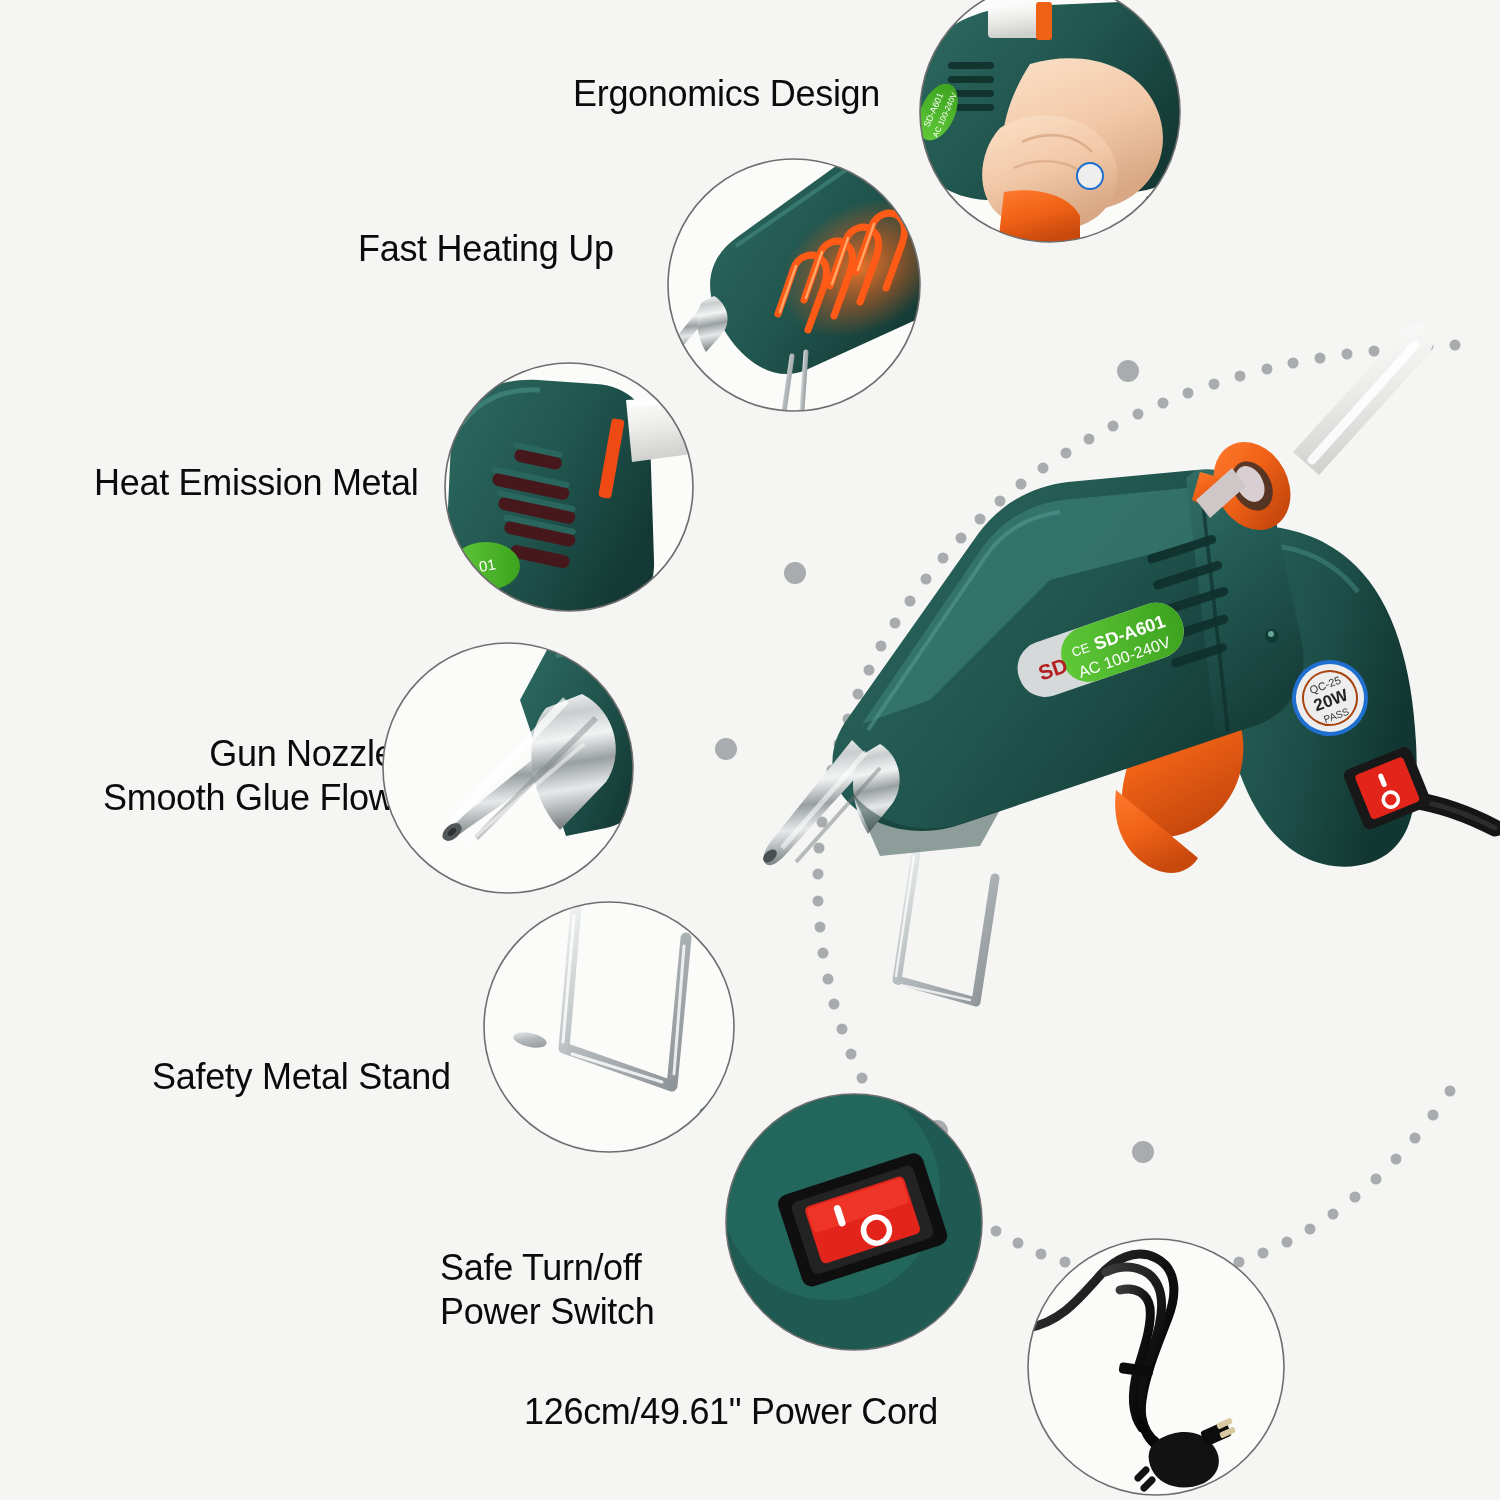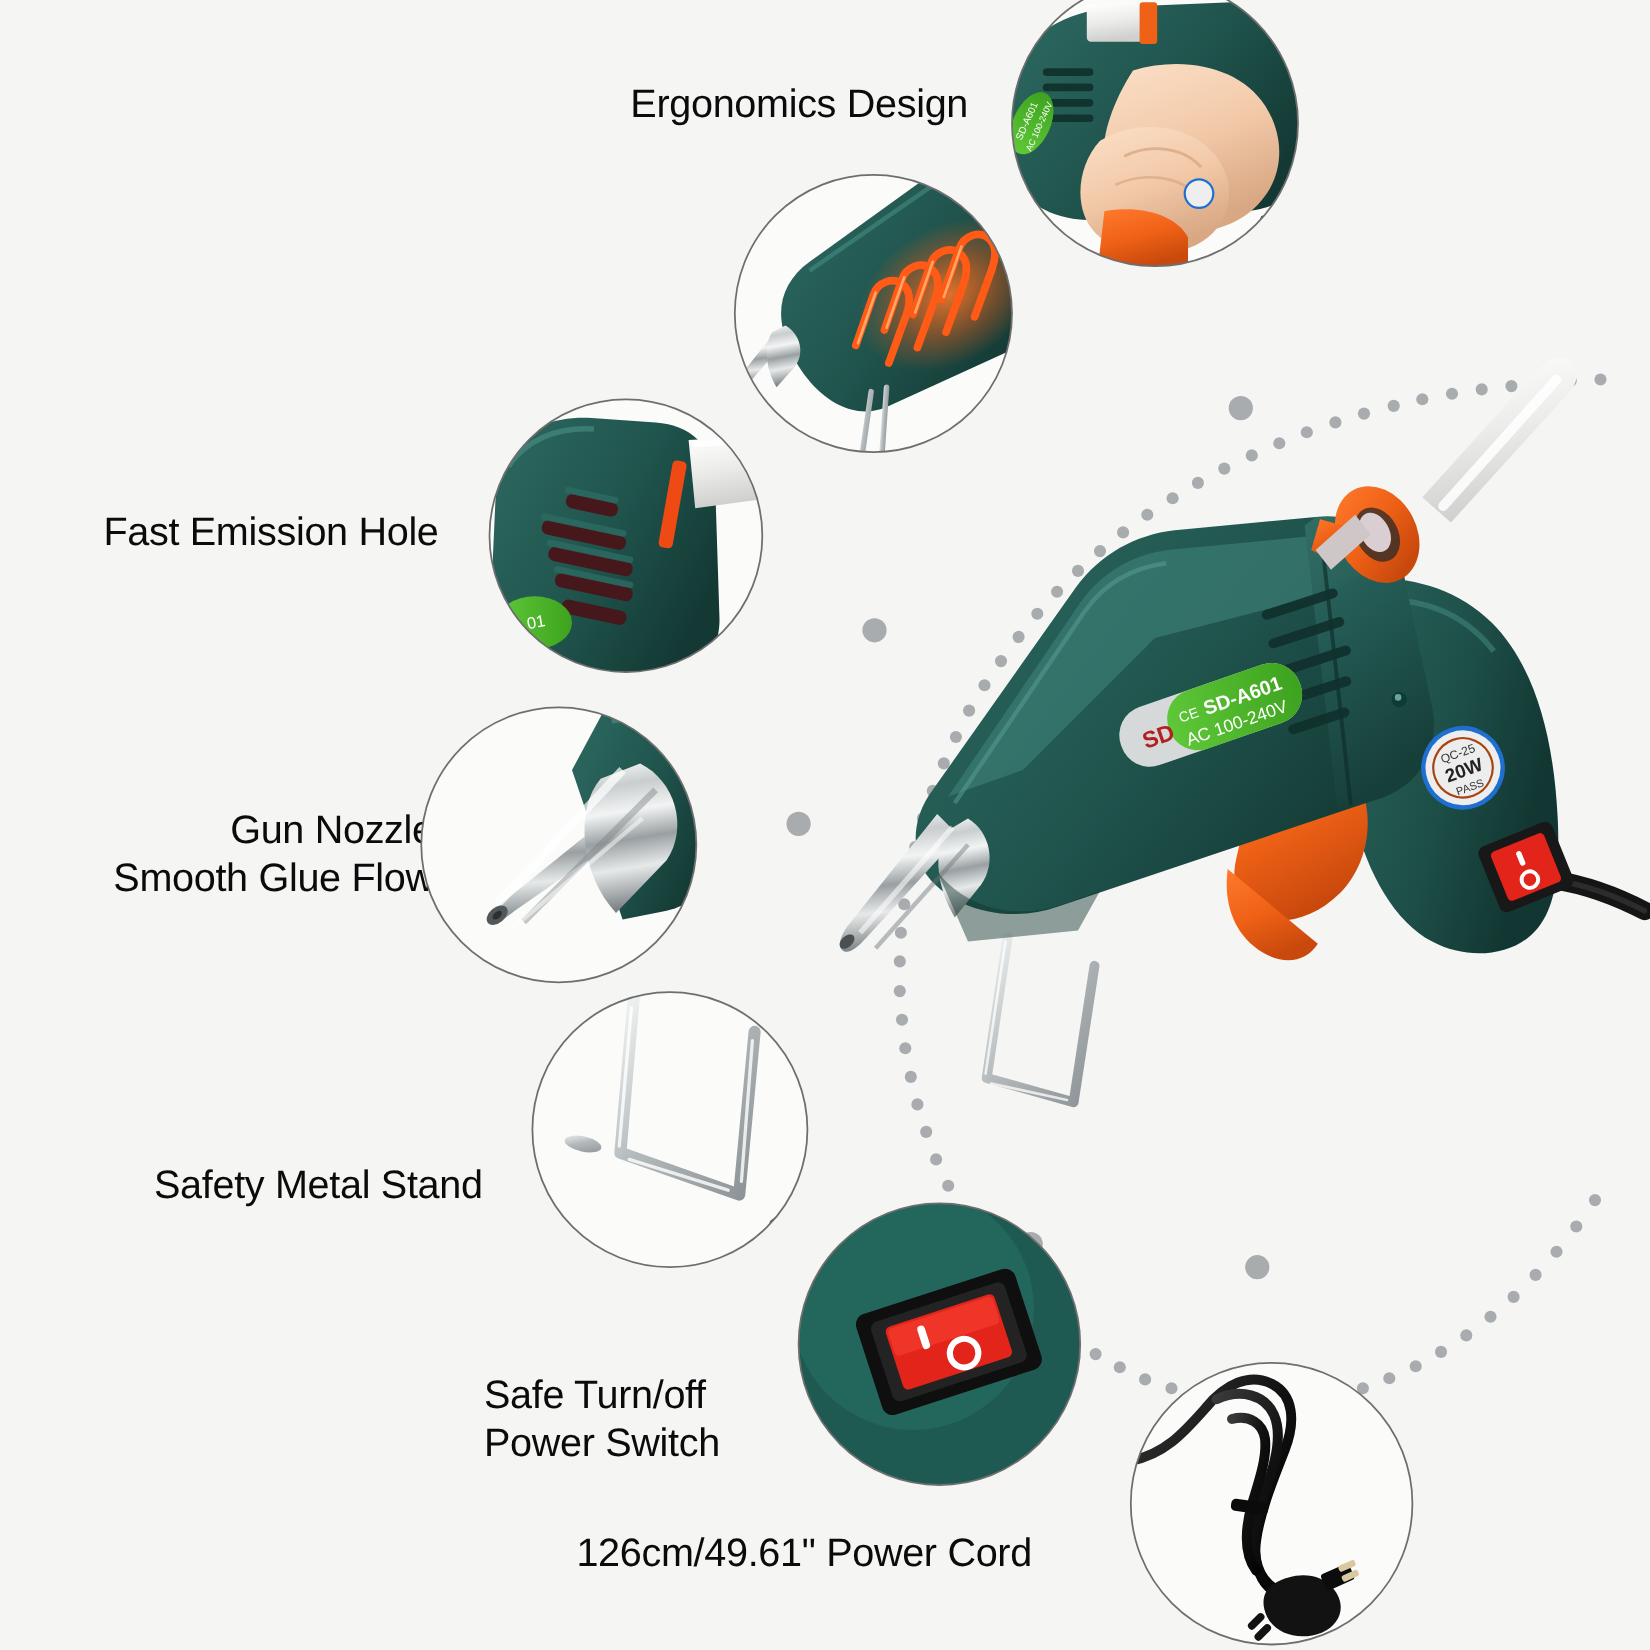--- a/index.html
+++ b/index.html
@@ -23,27 +23,28 @@
   .svg-layer{position:absolute;inset:0;width:1500px;height:1500px;}
   svg{display:block;}
 </style>
 </head>
 <body style="background: rgb(245, 245, 244);">
 
 <div id="stage">
 
   <div class="lbl" style="left:573px;top:72px;">Ergonomics Design</div>
 
-
-  <div class="lbl" style="left:94px;top:461px;">Fast Emission Hole</div>
+  <div class="lbl" style="left:358px;top:227px;">Fast Heating Up</div>
+
+  <div class="lbl" style="left:94px;top:461px;">Heat Emission Metal</div>
 
   <div class="lbl" style="left:103px;top:732px;text-align:right;">Gun Nozzle
 Smooth Glue Flow</div>
 
-  <div class="lbl" style="left:140px;top:1055px;">Safety Metal Stand</div>
+  <div class="lbl" style="left:152px;top:1055px;">Safety Metal Stand</div>
 
   <div class="lbl" style="left:440px;top:1222px;margin-top:24px;">Safe Turn/off
 Power Switch</div>
 
   <div class="lbl" style="left:524px;top:1390px;">126cm/49.61" Power Cord</div>
 
   <div class="svg-layer">
   <svg width="1500" height="1500" viewBox="0 0 1500 1500" xmlns="http://www.w3.org/2000/svg">
     <defs>
 

